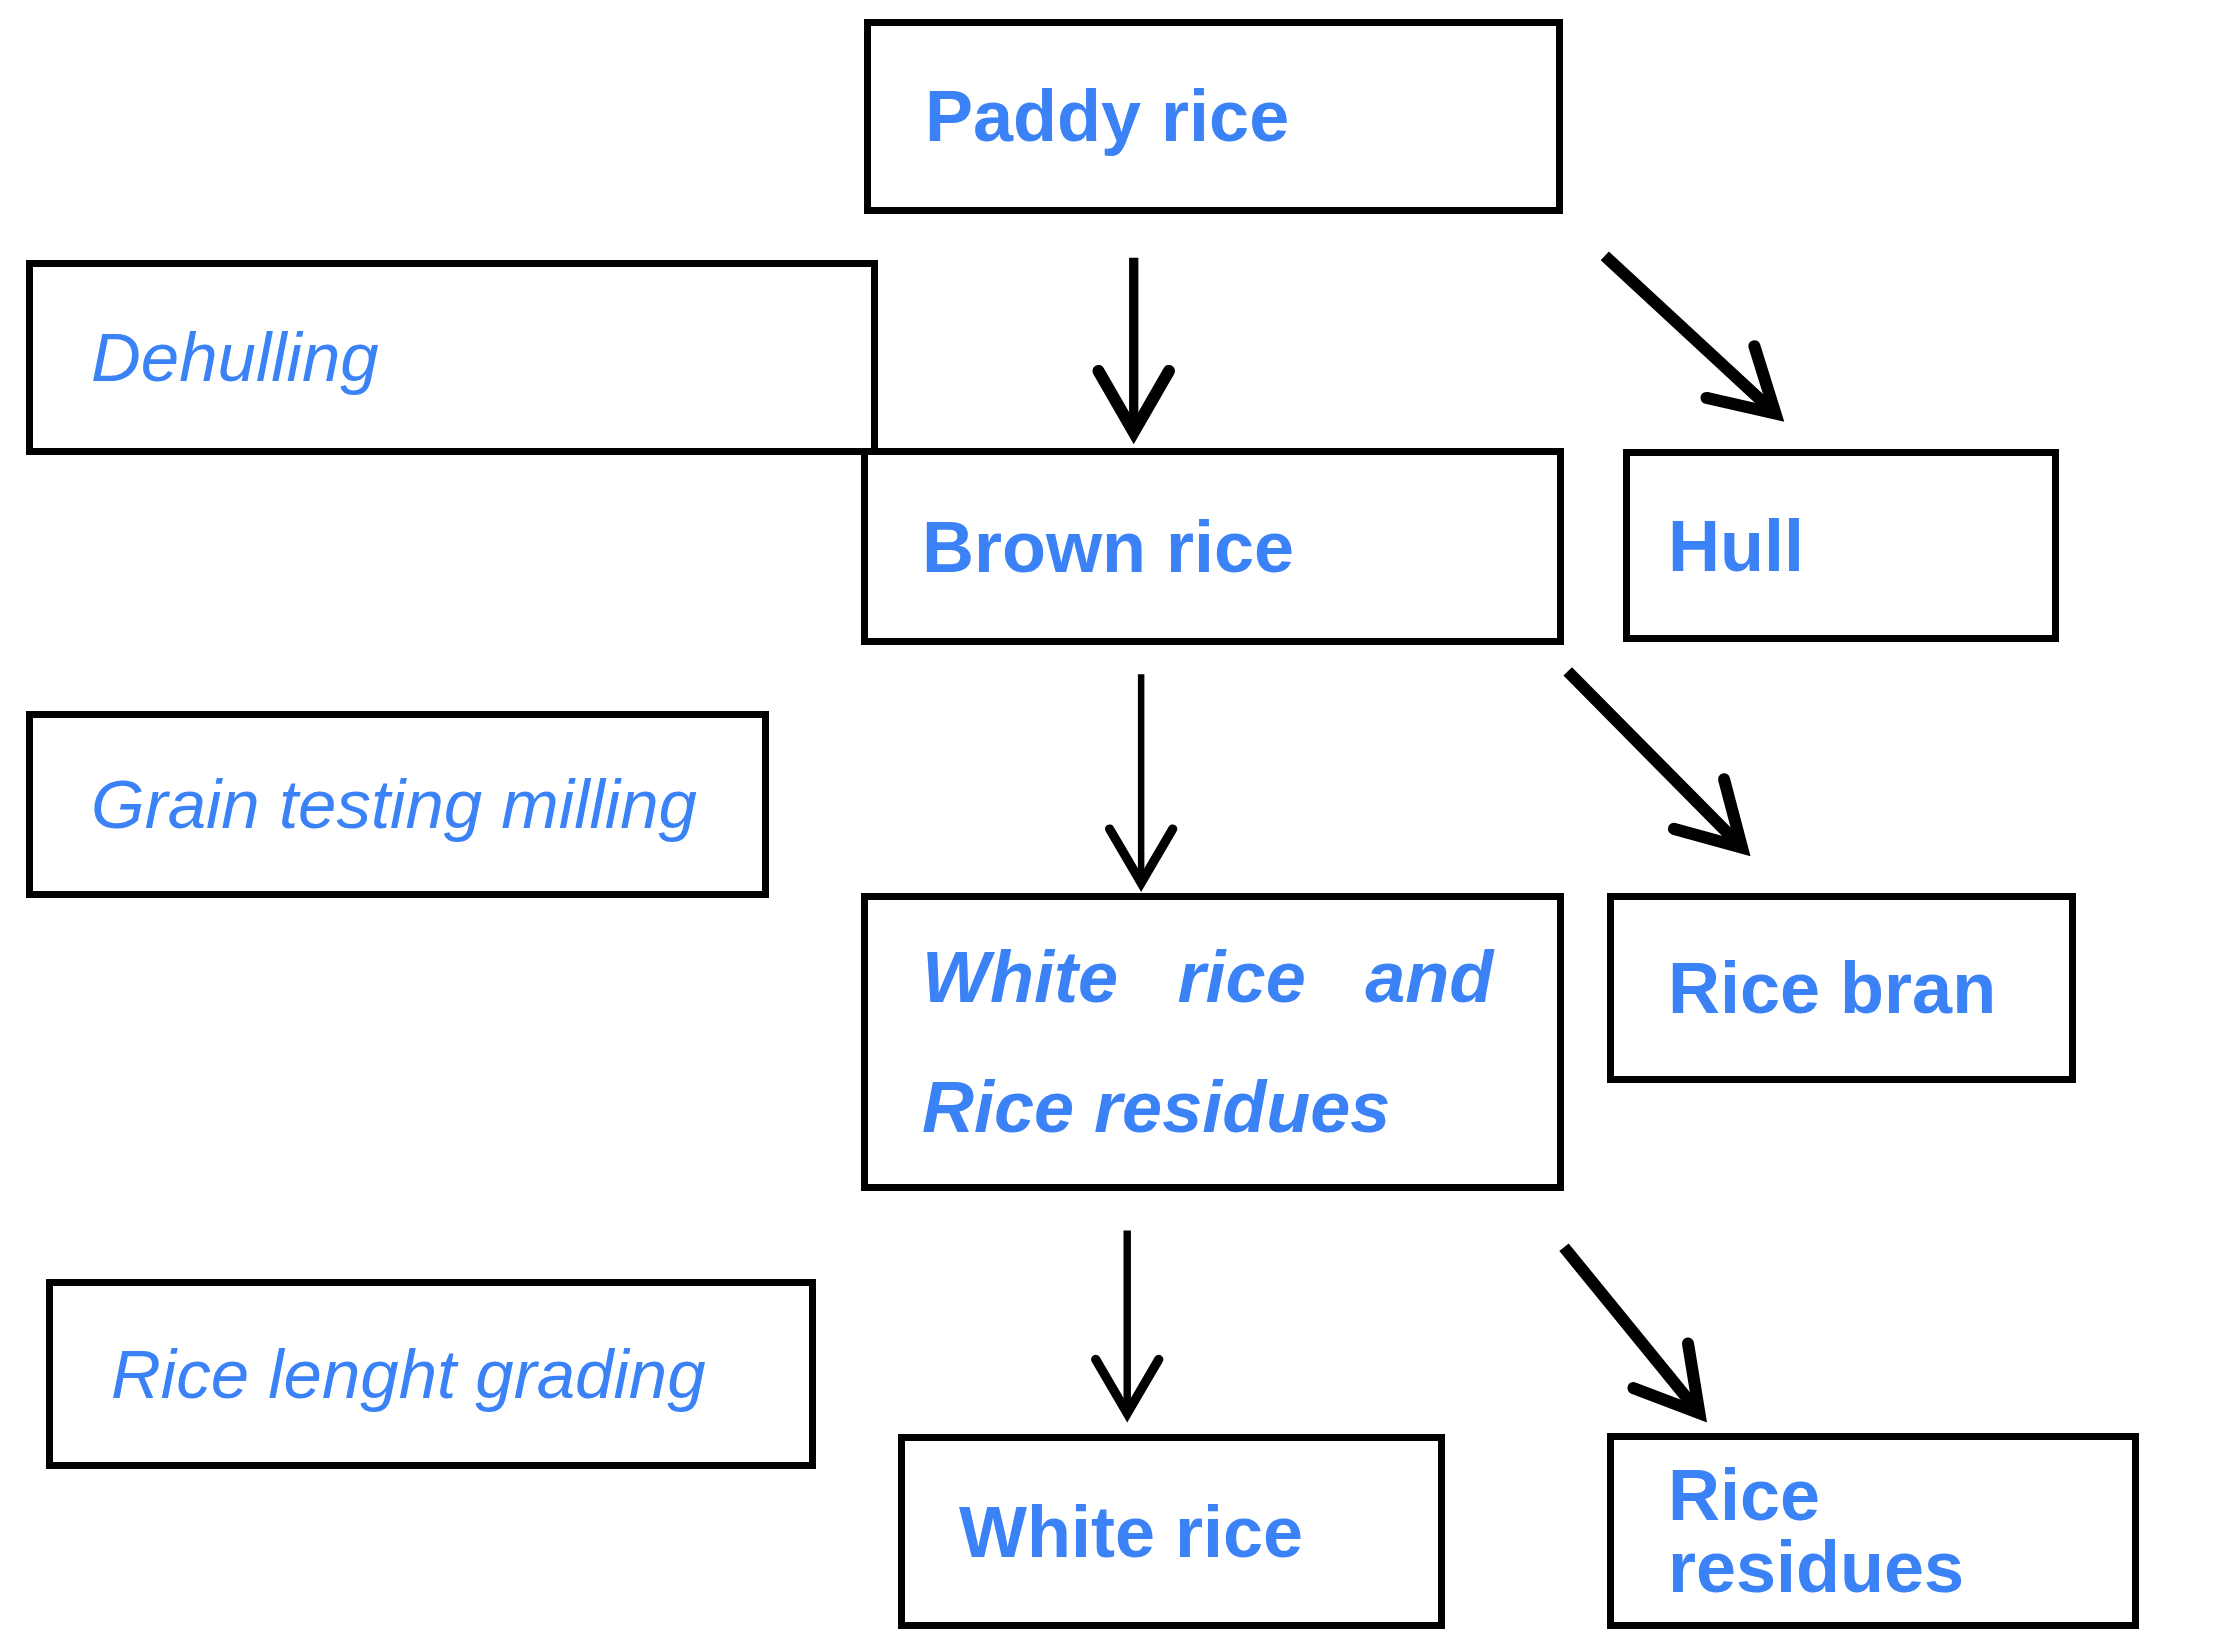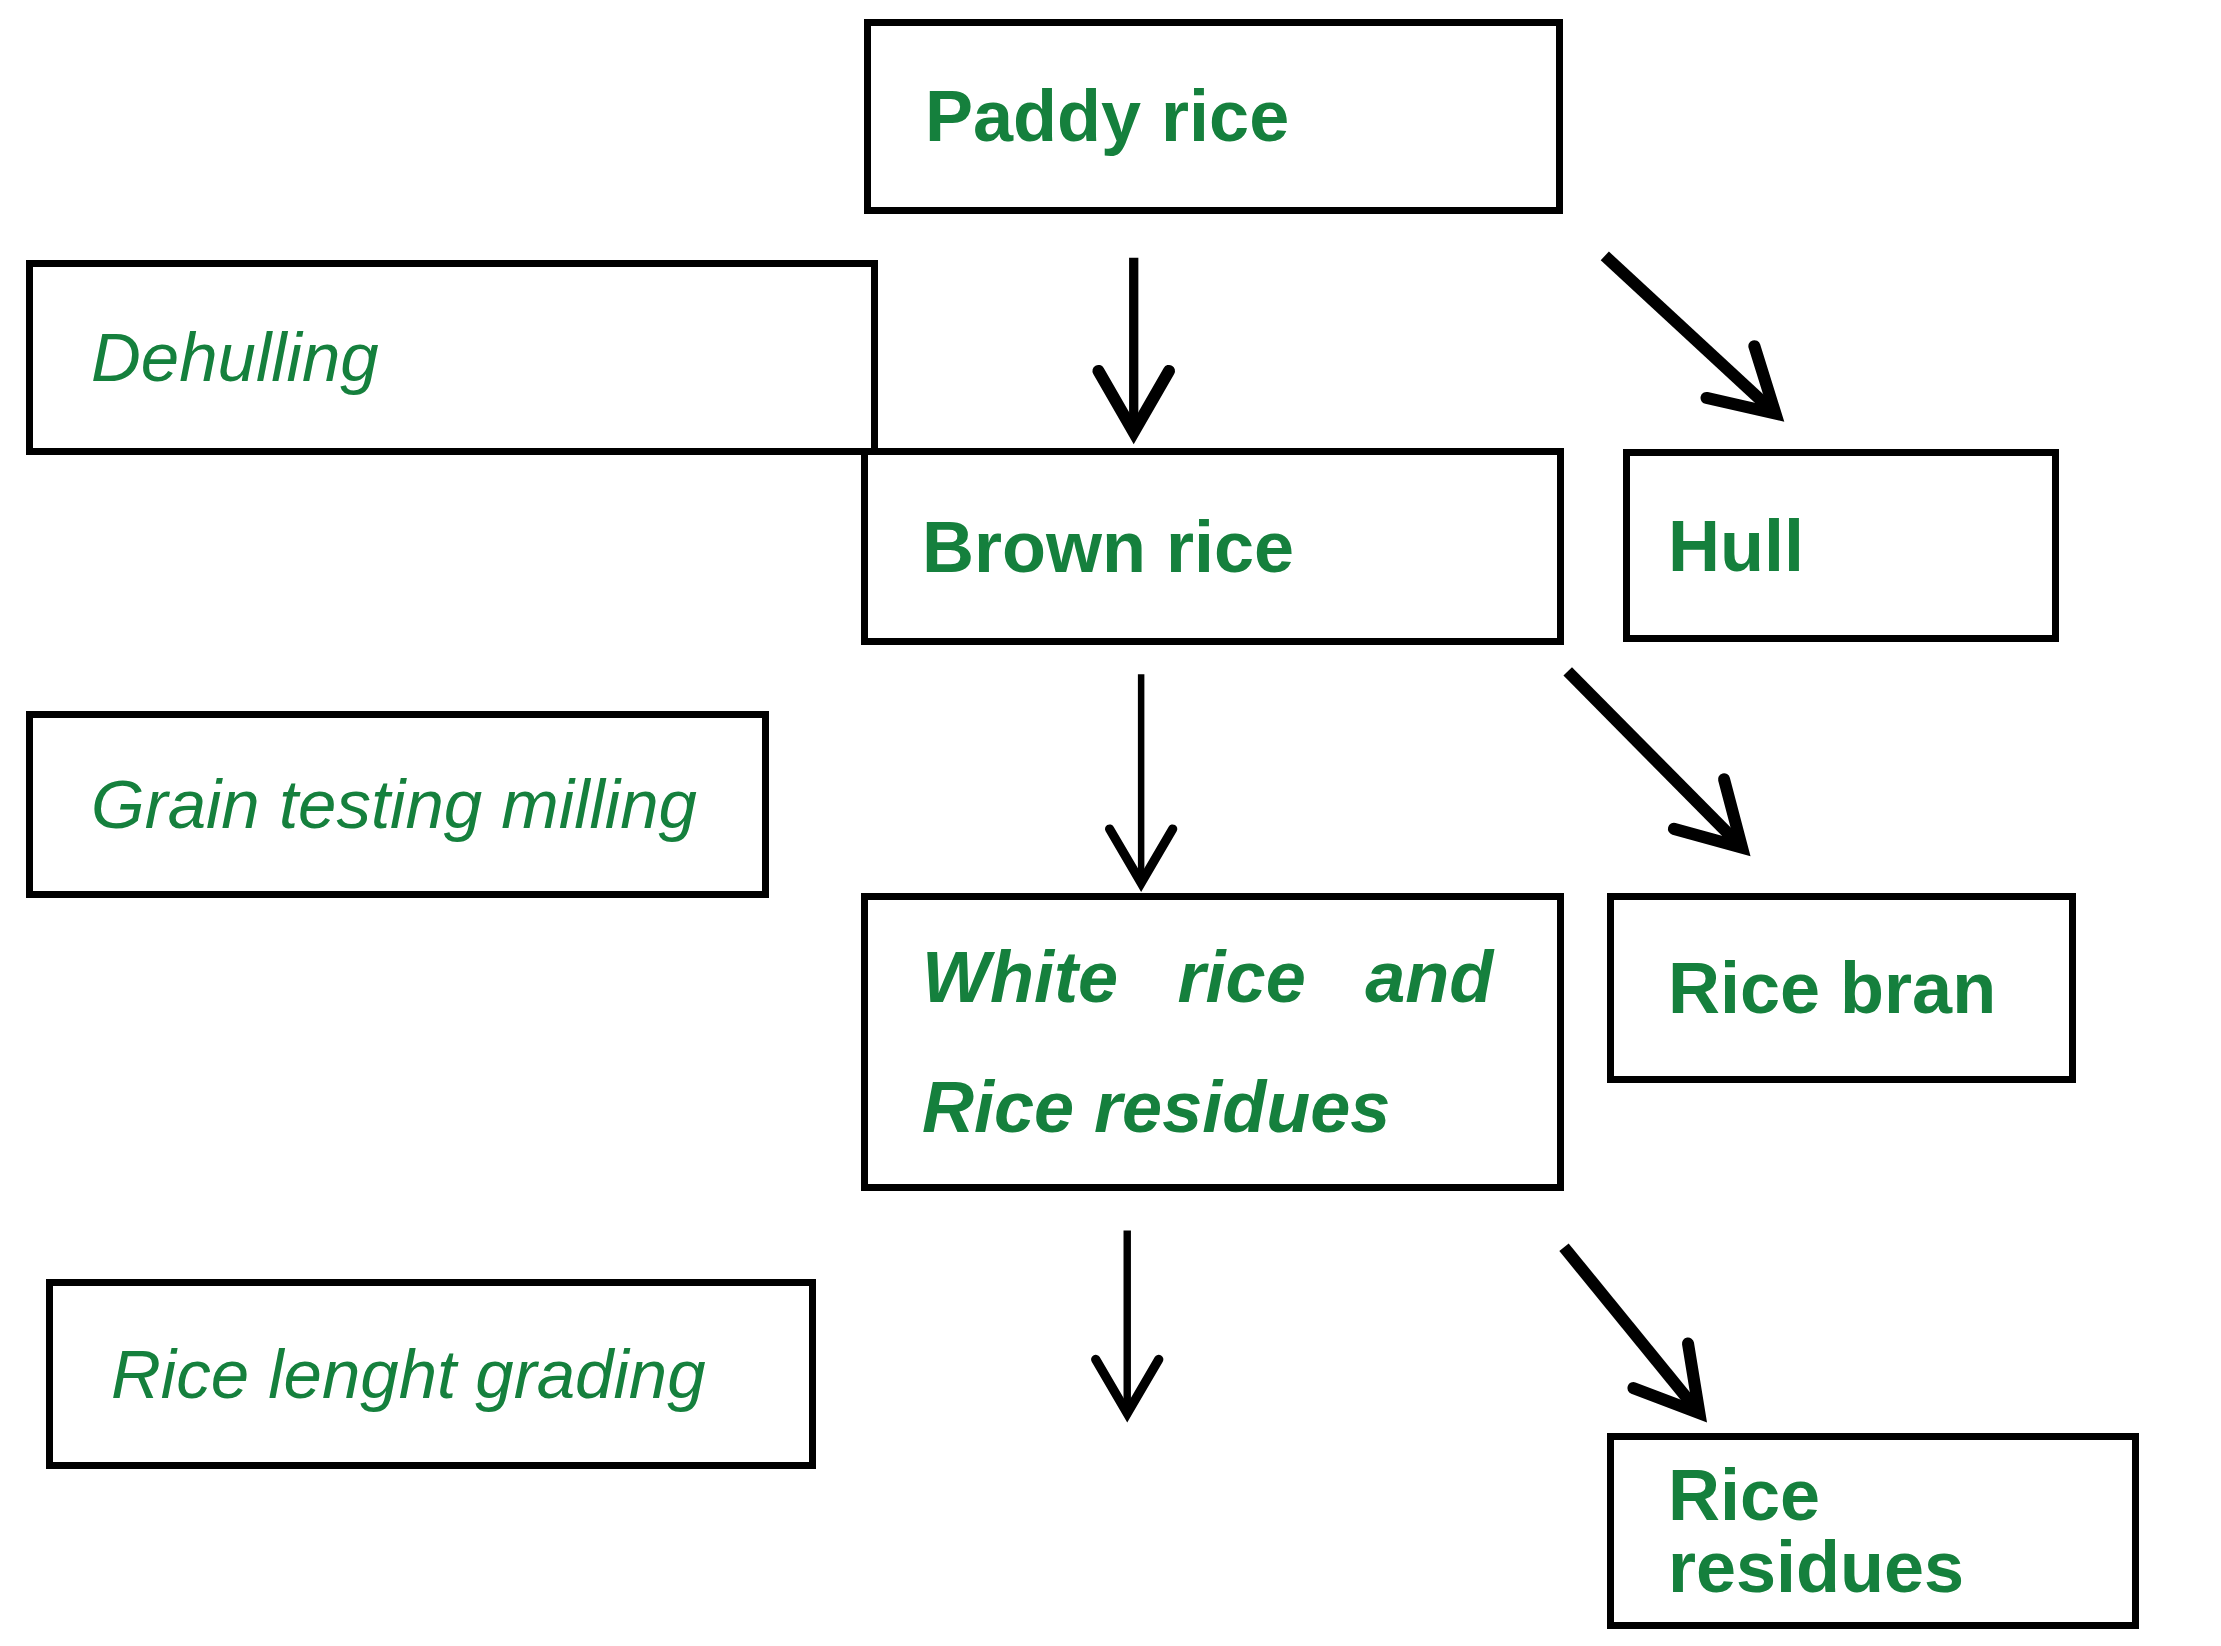--- a/index.html
+++ b/index.html
@@ -14,21 +14,21 @@
     background: #ffffff;
     overflow: hidden;
   }
   .box {
     position: absolute;
     box-sizing: border-box;
     border: 7.4px solid #000000;
     background: #ffffff;
     display: flex;
     align-items: center;
-    color: #15803d;
+    color: #3b82f6;
   }
   .node {
     font-weight: 700;
     font-size: 72px;
     line-height: 1;
     padding-left: 54px;
   }
   .stage {
     font-style: italic;
     font-weight: 400;
@@ -97,20 +97,23 @@
   </div>
 
   <div class="box node" id="node-rice-bran">
     <span>Rice bran</span>
   </div>
 
   <div class="box stage" id="stage-grading">
     <span>Rice lenght grading</span>
   </div>
 
+  <div class="box node" id="node-white-rice">
+    <span>White rice</span>
+  </div>
 
   <div class="box node" id="node-rice-residues">
     <span>Rice residues</span>
   </div>
 
   <svg class="arrows" viewBox="0 0 2395 1775" xmlns="http://www.w3.org/2000/svg">
     <defs>
       <marker id="head-big" markerUnits="userSpaceOnUse" markerWidth="200" markerHeight="200" refX="0" refY="0" orient="auto" overflow="visible">
         <path d="M -66 -38 L 0 0 L -66 38" fill="none" stroke="#000000" stroke-width="13" stroke-linecap="round"></path>
       </marker>

